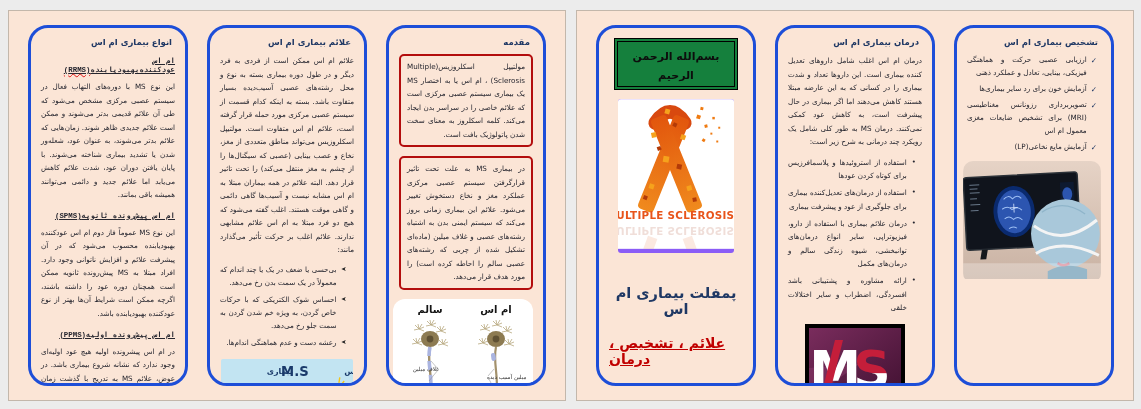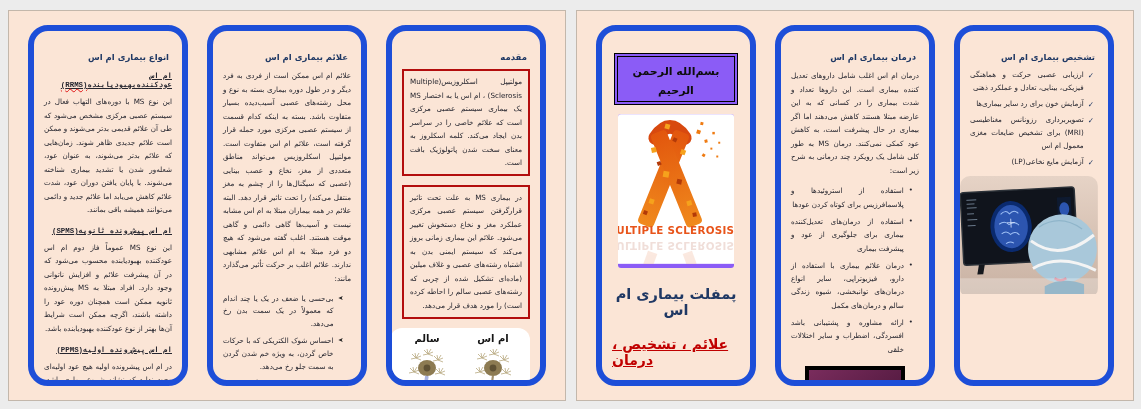--- a/index.html
+++ b/index.html
@@ -1,45 +1,45 @@
 <!DOCTYPE html>
 <html lang="fa"><head>
 <meta charset="utf-8">
 <style>
   html,body{margin:0;padding:0;background:#ececec;font-family:"DejaVu Sans","Liberation Sans",sans-serif;}
   .canvas{position:relative;width:1141px;height:409px;background:#ececec;overflow:hidden;}
   .sheet{position:absolute;top:10px;width:558px;height:391px;background:#fbe5d6;border:1px solid #c3b7ab;
          box-sizing:border-box;display:flex;direction:rtl;gap:19px;padding:14px 19px;}
   .sheet-left{left:8px;} .sheet-right{left:576px;}
-  .panel{flex:1;border:6px solid #1d4ed8;border-radius:20px;padding:20px 10px;box-sizing:border-box;
+  .panel{flex:1;border:3px solid #1d4ed8;border-radius:20px;padding:8px 10px;box-sizing:border-box;
          direction:rtl;overflow:hidden;position:relative;}
   .panel-title{color:#1f3864;font-weight:bold;font-size:8.5px;margin:1px 3px 7px 0;}
   p.body{font-size:7.2px;line-height:1.88;text-align:justify;color:#26262f;margin:0 0 7px;}
-  .redbox{border:2.5px solid #b30d0d;border-radius:0;padding:4px 6px;margin:0 0 9px;background:transparent;}
+  .redbox{border:2.5px solid #b30d0d;border-radius:5px;padding:4px 6px;margin:0 0 9px;background:transparent;}
   .redbox p.body{margin:0;}
   .subhead{font-size:7.4px;font-weight:bold;color:#26262f;margin:9px 0 6px;text-decoration:underline;font-family:Liberation Mono, monospace;}
   .subhead .tag{text-decoration:underline;}
   .subhead .tag.wavy{text-decoration:underline wavy #e01515;}
   .chk{display:flex;gap:4px;font-size:7.2px;line-height:1.8;color:#26262f;margin:0 4px 3px 0;text-align:justify;}
   .chk .mark{color:#1f3864;font-size:7.5px;flex:0 0 auto;}
   .bul{display:flex;gap:5px;font-size:7.2px;line-height:1.85;color:#26262f;margin:0 6px 4px 0;text-align:justify;}
   .bul .dot{flex:0 0 auto;font-size:7px;color:#26262f;}
   .arrow-item{display:flex;gap:4px;font-size:7.2px;line-height:1.8;color:#26262f;margin:0 8px 4px 0;text-align:justify;}
   .arrow-item .arrow{flex:0 0 auto;display:inline-block;transform:scaleX(-1);font-size:6.5px;color:#222;}
   .figure-card{background:#ffffff;border-radius:12px;margin:4px auto 0;overflow:hidden;}
   .neuron-card{width:140px;}
   .illu-wrap{width:132px;margin:8px auto 0;}
   .photo-wrap{width:138px;margin:6px auto 0;border-radius:10px;overflow:hidden;}
   .logo-wrap{width:100px;margin:10px auto 0;}
   
-  .bismillah-outer{border:1.5px solid #000;background:#8b5cf6;padding:2px;margin:2px auto 0;width:118px;}
+  .bismillah-outer{border:1.5px solid #000;background:#15803d;padding:2px;margin:2px auto 0;width:118px;}
   .bismillah-inner{border:1px solid #000;padding:3px 4px;text-align:center;}
   .bismillah-inner span{font-size:11px;font-weight:bold;color:#0d0d0d;}
   .ribbon-card{width:116px;margin:9px auto 0;background:#8b5cf6;border-radius:3px;overflow:hidden;}
-  .cover-title{color:#1f3864;font-weight:bold;font-size:14.5px;text-align:center;margin:18px 0 0;}
+  .cover-title{color:#1f3864;font-weight:bold;font-size:14.5px;text-align:center;margin:32px 0 0;}
   .cover-subtitle{color:#c00000;font-weight:bold;font-size:14px;text-align:left;margin:18px 0 0;
                   text-decoration:underline;}
   .cover-prepared{color:#c00000;font-weight:bold;font-size:10px;text-align:center;margin:52px 0 0;}
   svg text{font-family:"DejaVu Sans","Liberation Sans",sans-serif;}
 </style>
 </head>
 <body>
 
 <div class="canvas">
 

